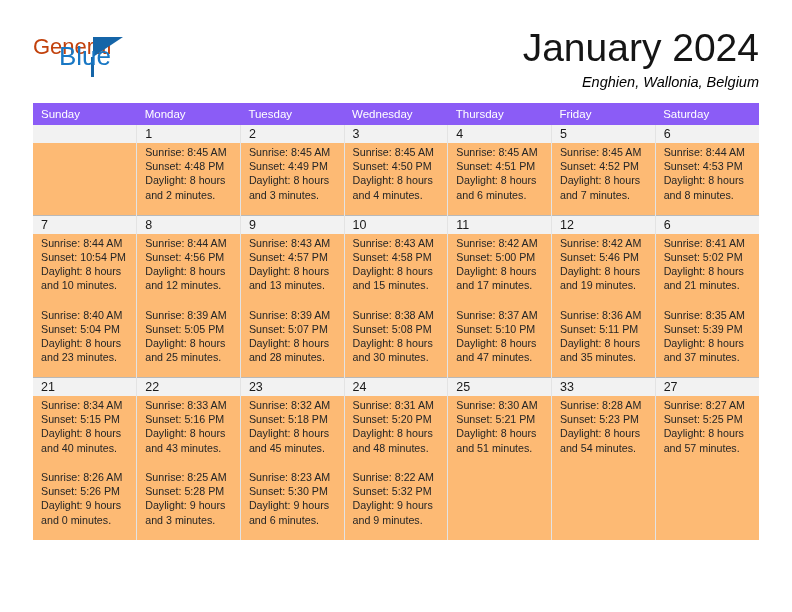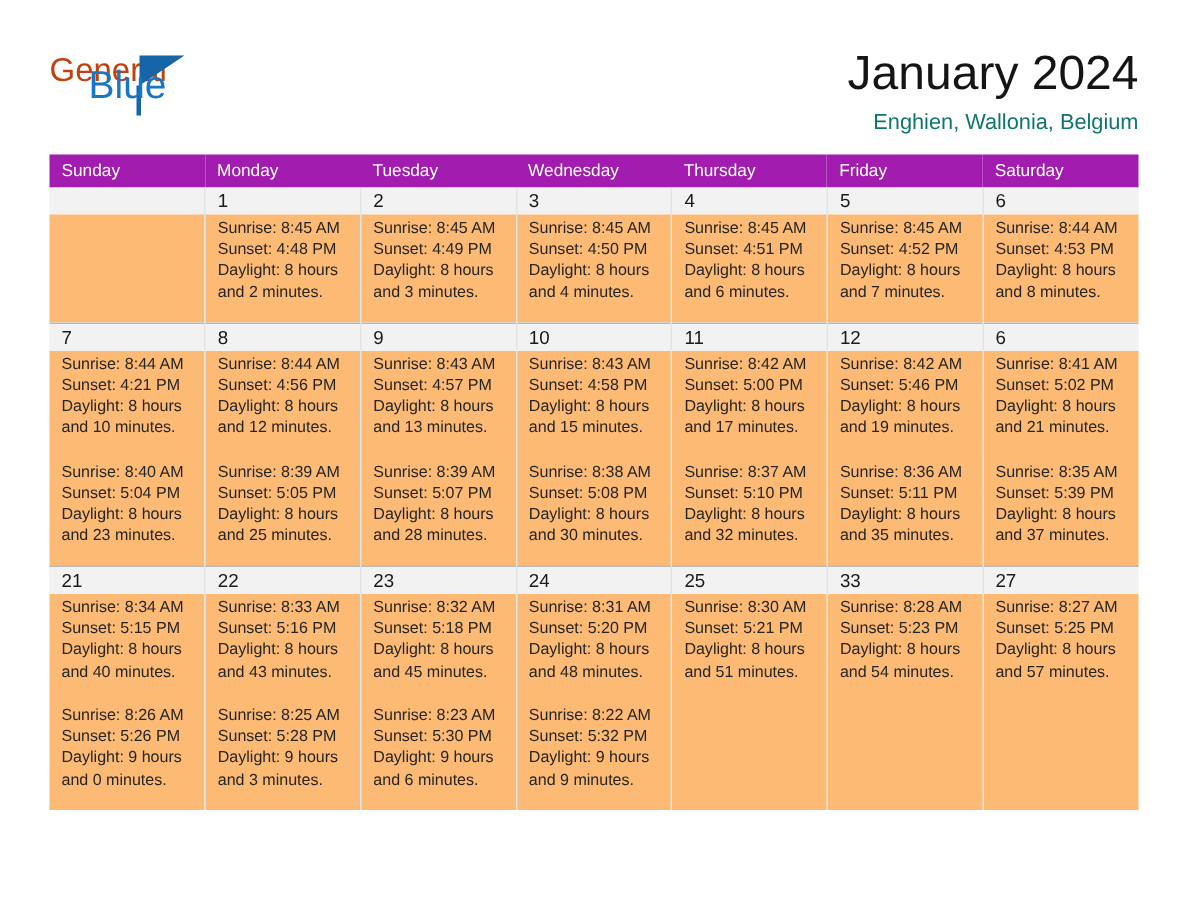--- a/index.html
+++ b/index.html
@@ -67,48 +67,49 @@
     background: #1565a8;
   }
 
   .title-block {
     position: absolute;
     right: 0;
     top: 0;
     text-align: right;
   }
   .cal-title {
-    font-size: 32px;
+    font-size: 39px;
     color: #151515;
     line-height: 36px;
     font-weight: normal;
     white-space: nowrap;
   }
   .cal-subtitle {
     font-size: 14.5px;
-    color: #0f766e;
+    color: #000000;
     line-height: 22px;
     margin-top: 5px;
     white-space: nowrap;
+    font-style: italic;
   }
 
   
   .calendar {
     position: absolute;
     left: 33px;
     top: 103px;
     width: 726px;
   }
   .cal-table {
     width: 726px;
     border-collapse: collapse;
     table-layout: fixed;
   }
   .cal-table th {
-    background: #a21caf;
+    background: #8b5cf6;
     color: #ffffff;
     font-size: 11.5px;
     font-weight: normal;
     text-align: left;
     padding: 5px 0 5px 8px;
     height: 21px;
     line-height: 12px;
   }
   tr.num-row td {
     background: #f2f2f2;
@@ -239,21 +240,21 @@
           <td class="col-sep">8</td>
           <td class="col-sep">9</td>
           <td class="col-sep">10</td>
           <td class="col-sep">11</td>
           <td class="col-sep">12</td>
           <td class="col-sep">6</td>
         </tr>
         <tr class="info-row">
           <td>
             <span class="cell-line">Sunrise: 8:44 AM</span>
-            <span class="cell-line">Sunset: 4:21 PM</span>
+            <span class="cell-line">Sunset: 10:54 PM</span>
             <span class="cell-line">Daylight: 8 hours</span>
             <span class="cell-line">and 10 minutes.</span>
           </td>
           <td class="col-sep">
             <span class="cell-line">Sunrise: 8:44 AM</span>
             <span class="cell-line">Sunset: 4:56 PM</span>
             <span class="cell-line">Daylight: 8 hours</span>
             <span class="cell-line">and 12 minutes.</span>
           </td>
           <td class="col-sep">
@@ -310,21 +311,21 @@
           <td class="col-sep">
             <span class="cell-line">Sunrise: 8:38 AM</span>
             <span class="cell-line">Sunset: 5:08 PM</span>
             <span class="cell-line">Daylight: 8 hours</span>
             <span class="cell-line">and 30 minutes.</span>
           </td>
           <td class="col-sep">
             <span class="cell-line">Sunrise: 8:37 AM</span>
             <span class="cell-line">Sunset: 5:10 PM</span>
             <span class="cell-line">Daylight: 8 hours</span>
-            <span class="cell-line">and 32 minutes.</span>
+            <span class="cell-line">and 47 minutes.</span>
           </td>
           <td class="col-sep">
             <span class="cell-line">Sunrise: 8:36 AM</span>
             <span class="cell-line">Sunset: 5:11 PM</span>
             <span class="cell-line">Daylight: 8 hours</span>
             <span class="cell-line">and 35 minutes.</span>
           </td>
           <td class="col-sep">
             <span class="cell-line">Sunrise: 8:35 AM</span>
             <span class="cell-line">Sunset: 5:39 PM</span>

